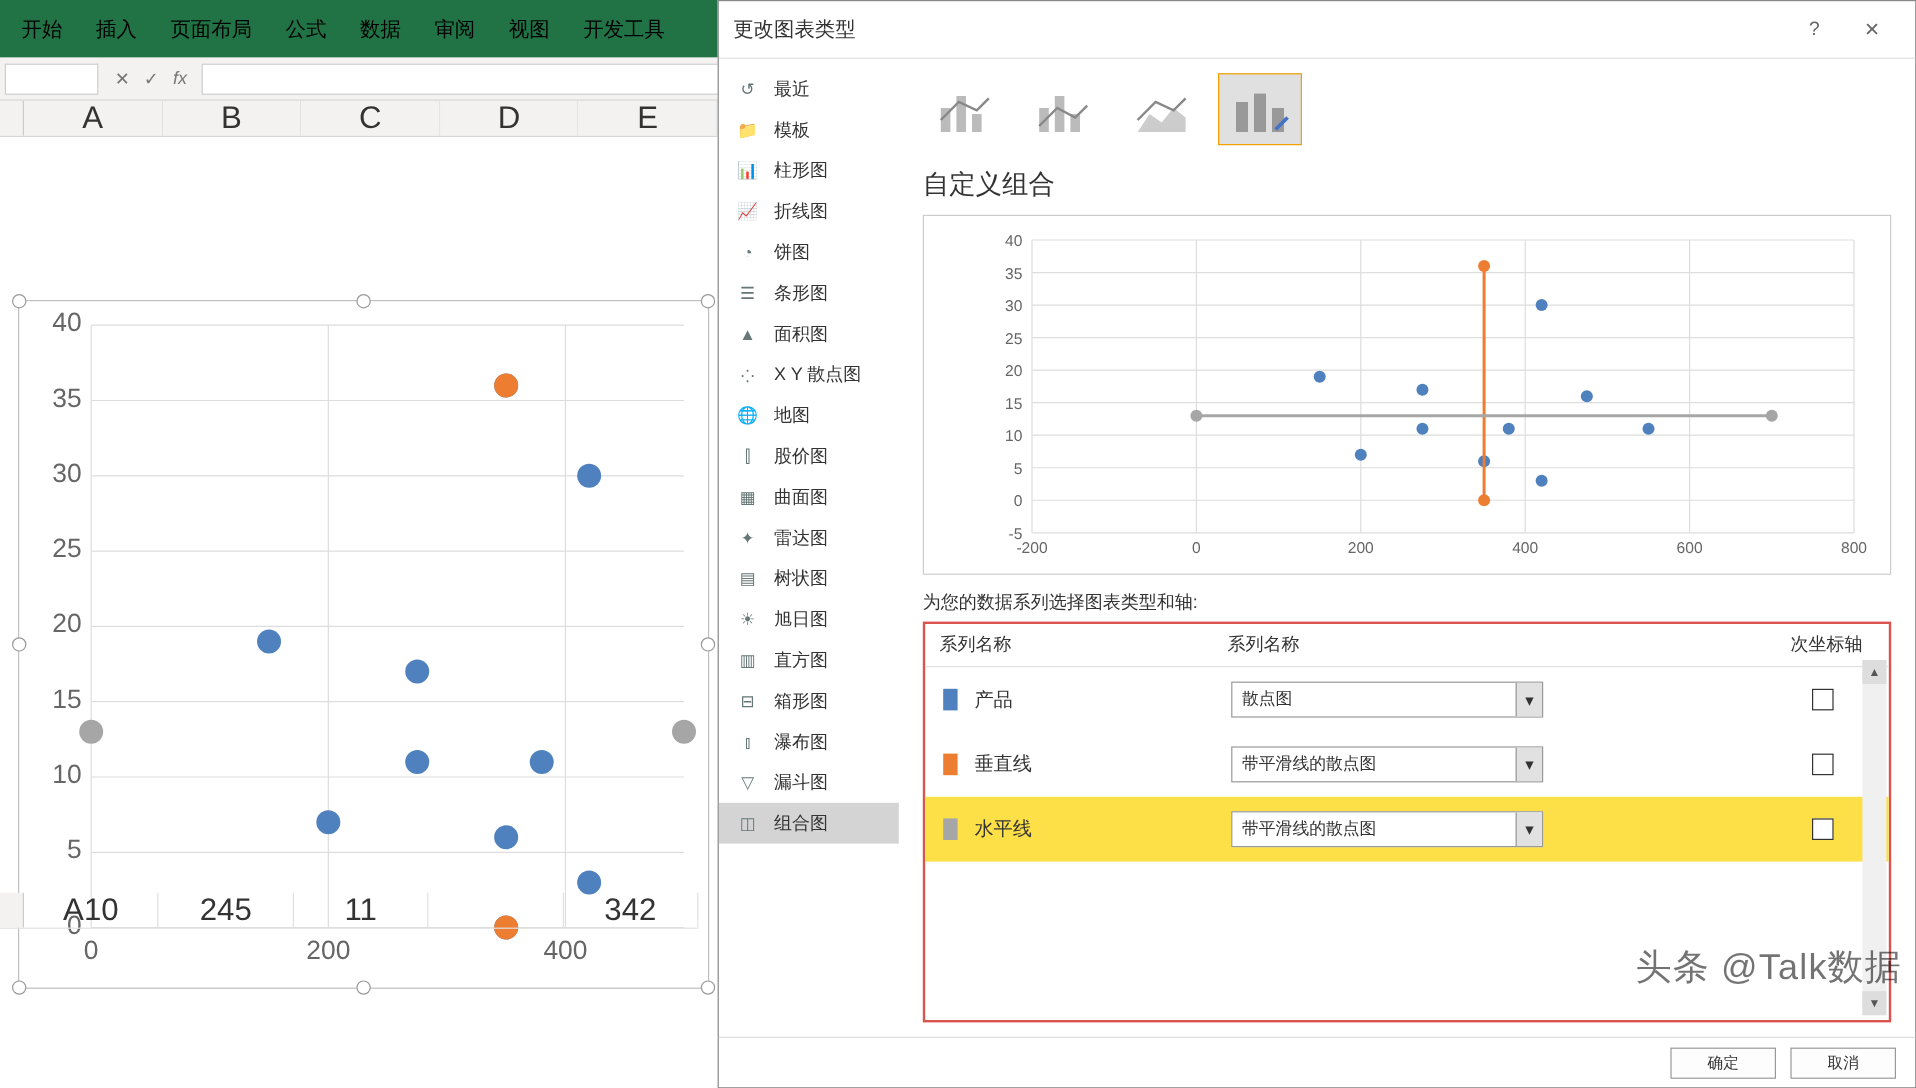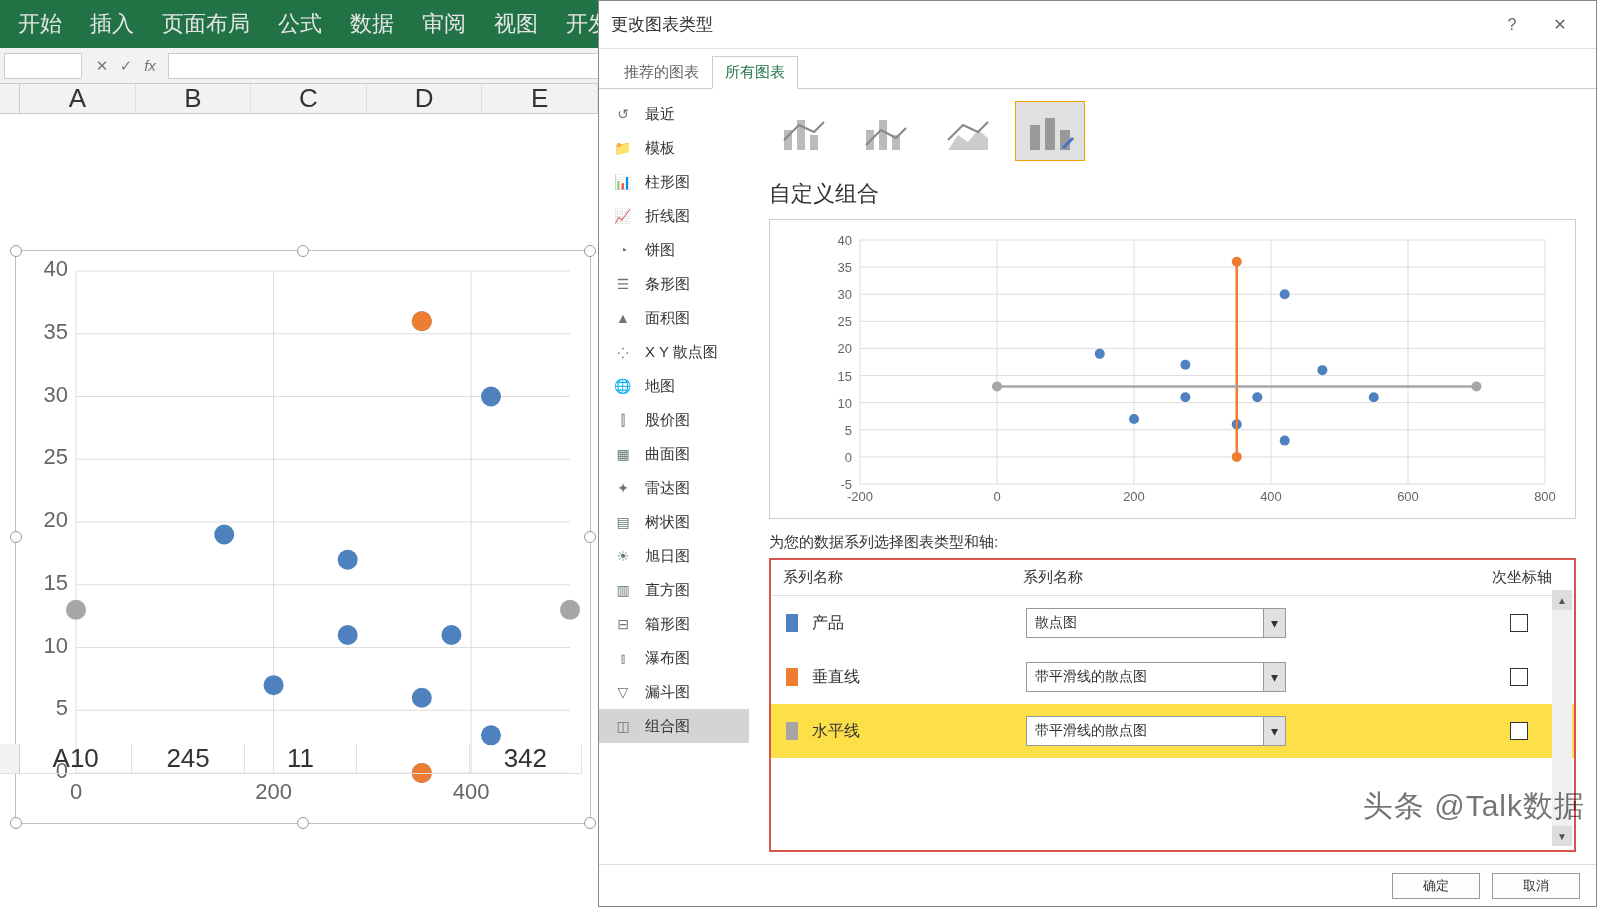--- a/index.html
+++ b/index.html
@@ -1,20 +1,20 @@
 <!DOCTYPE html>
 <html><head>
 <meta charset="utf-8">
 <style>
 *{box-sizing:border-box;margin:0;padding:0;font-family:"Microsoft YaHei","Segoe UI",sans-serif}
 body{width:1597px;height:907px;overflow:hidden;background:#fff;position:relative;font-size:13px;color:#333}
 
 
 .ribbon{height:48px;background:#217346;display:flex;align-items:center;padding:0 4px}
-.ribbon-tab{color:#e5e5e5;padding:0 14px;height:36px;display:flex;align-items:center;cursor:pointer;font-size:22px}
+.ribbon-tab{color:#000000;padding:0 14px;height:36px;display:flex;align-items:center;cursor:pointer;font-size:17px}
 
 
 .fbar{height:36px;border-bottom:1px solid #ccc;display:flex;align-items:center;padding:0 4px;background:#f3f2f1}
 .name-box{width:78px;height:26px;border:1px solid #ccc;background:#fff;padding:0 6px;display:flex;align-items:center;font-size:14px}
 .divider{width:8px}
 .fx-btn{width:24px;height:24px;display:flex;align-items:center;justify-content:center;color:#777;font-size:15px}
 .fx-input{flex:1;height:26px;margin-left:6px;background:#fff;border:1px solid #ccc}
 
 
 .sheet{position:absolute;left:0;top:84px;width:598px;bottom:0;background:#fff}
@@ -174,24 +174,20 @@
     </div>
   </div>
 </div>
 
 <div class="dlg">
   <div class="dlg-title">
     <span>更改图表类型</span>
     <span class="sp"></span>
     <div class="dlg-x">?</div>
     <div class="dlg-x">✕</div>
-  </div>
-  <div class="dlg-tabs">
-    <div class="dlg-tab">推荐的图表</div>
-    <div class="dlg-tab active">所有图表</div>
   </div>
   <div class="dlg-body">
     <div class="cat-list" id="cat-list">
         <div class="cat">
           <span class="cat-ico">↺</span>
           <span>最近</span>
         </div>
         <div class="cat">
           <span class="cat-ico">📁</span>
           <span>模板</span>

